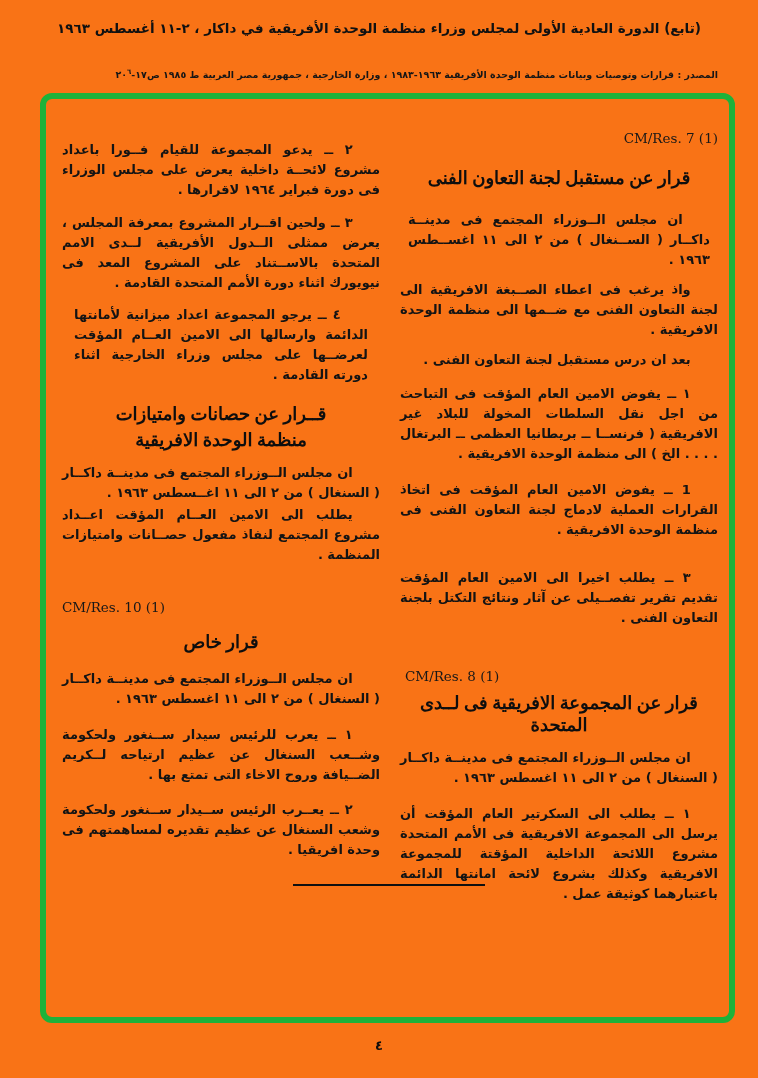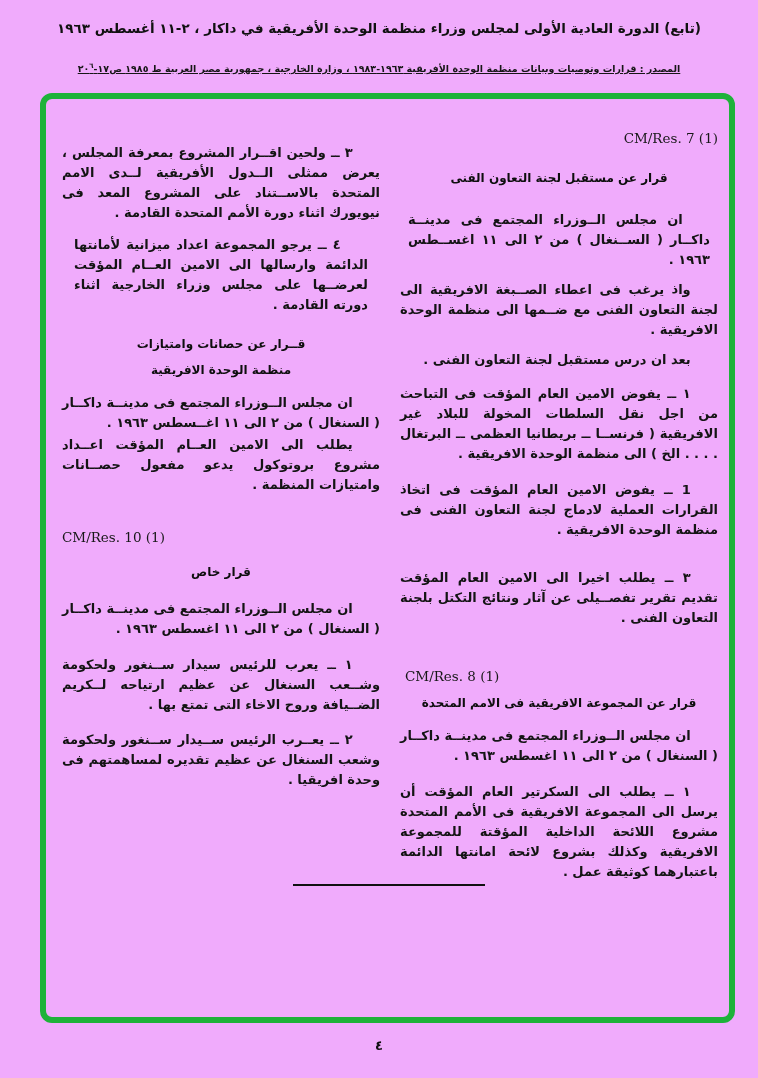--- a/index.html
+++ b/index.html
@@ -1,30 +1,30 @@
 <!DOCTYPE html>
 <html lang="ar"><head>
 <meta charset="utf-8">
 <style>
   html,body{margin:0;padding:0;background:#ffffff;}
-  .page{position:relative;width:758px;height:1078px;background:#f0abfc;overflow:hidden;
+  .page{position:relative;width:758px;height:1078px;background:#f97316;overflow:hidden;
         font-family:"DejaVu Sans",sans-serif;color:#111;}
   .hdr1{position:absolute;top:20px;left:40px;width:678px;text-align:center;direction:rtl;
         font-weight:700;font-size:13.5px;letter-spacing:0;}
-  .hdr2{position:absolute;top:62px;left:40px;width:678px;text-align:center;direction:rtl;
-        font-weight:700;font-size:9.5px;color:#161616;text-decoration:underline;}
+  .hdr2{position:absolute;top:68px;left:40px;width:678px;direction:rtl;
+        font-weight:700;font-size:9.5px;color:#161616;}
   .hdr2 sup{font-size:7px;}
   .frame{position:absolute;left:40px;top:93px;width:695px;height:930px;box-sizing:border-box;
          border:6px solid #1eb23a;border-radius:12px;}
   .col{position:absolute;top:130px;width:318px;direction:rtl;}
   .col-right{left:400px;}
   .col-left{left:62px;}
   .rescode{direction:ltr;text-align:left;font-family:"DejaVu Serif","Liberation Serif",serif;
            font-size:13.5px;font-weight:500;color:#181818;}
-  .restitle{text-align:center;font-weight:700;font-size:12px;line-height:22px;color:#0e0e0e;}
+  .restitle{text-align:center;font-weight:700;font-size:18px;line-height:22px;color:#0e0e0e;font-family:Liberation Serif, serif;}
   .para{font-size:13px;font-weight:700;line-height:20px;text-align:justify;
         text-indent:2.1em;color:#141414;}
   .divider{position:absolute;left:293px;top:884px;width:192px;height:2px;background:#101010;}
   .pagenum{position:absolute;left:0;top:1038px;width:758px;text-align:center;
            font-weight:700;font-size:13px;color:#0c0c0c;}
 </style>
 </head>
 <body>
 
 <div class="page">
@@ -38,32 +38,33 @@
   <div class="col col-right">
     <div class="rescode" style="margin:0 0 0;text-align:right;">CM/Res. 7 (1)</div>
     <div class="restitle" style="margin:21px 0 0;">قرار عن مستقبل لجنة التعاون الفنى</div>
     <div class="para" style="margin:21px 8px 0;">ان مجلس الــوزراء المجتمع فى مدينــة داكــار ( الســنغال ) من ٢ الى ١١ اغســطس ١٩٦٣ .</div>
     <div class="para" style="margin:10px 0 0;">واذ يرغب فى اعطاء الصــبغة الافريقية الى لجنة التعاون الفنى مع ضــمها الى منظمة الوحدة الافريقية .</div>
     <div class="para" style="margin:10px 0 0;">بعد ان درس مستقبل لجنة التعاون الفنى .</div>
     <div class="para" style="margin:14px 0 0;">١ ــ يفوض الامين العام المؤقت فى التباحث من اجل نقل السلطات المخولة للبلاد غير الافريقية ( فرنســا ــ بريطانيا العظمى ــ البرتغال . . . . الخ ) الى منظمة الوحدة الافريقية .</div>
     <div class="para" style="margin:16px 0 0;">1 ــ يفوض الامين العام المؤقت فى اتخاذ القرارات العملية لادماج لجنة التعاون الفنى فى منظمة الوحدة الافريقية .</div>
     <div class="para" style="margin:28px 0 0;">٣ ــ يطلب اخيرا الى الامين العام المؤقت تقديم تقرير تفصــيلى عن آثار ونتائج التكتل بلجنة التعاون الفنى .</div>
     <div class="rescode" style="margin:40px 5px 0;">CM/Res. 8 (1)</div>
-    <div class="restitle" style="margin:8px 0 0;">قرار عن المجموعة الافريقية فى الامم المتحدة</div>
+    <div class="restitle" style="margin:8px 0 0;">قرار عن المجموعة الافريقية فى لــدى المتحدة</div>
     <div class="para" style="margin:12px 0 0;">ان مجلس الــوزراء المجتمع فى مدينــة داكــار ( السنغال ) من ٢ الى ١١ اغسطس ١٩٦٣ .</div>
     <div class="para" style="margin:16px 0 0;">١ ــ يطلب الى السكرتير العام المؤقت أن يرسل الى المجموعة الافريقية فى الأمم المتحدة مشروع اللائحة الداخلية المؤقتة للمجموعة الافريقية وكذلك بشروع لائحة امانتها الدائمة باعتبارهما كوثيقة عمل .</div>
   </div>
 
   <div class="col col-left">
+    <div class="para" style="margin:10px 0 0;">٢ ــ يدعو المجموعة للقيام فــورا باعداد مشروع لائحــة داخلية يعرض على مجلس الوزراء فى دورة فبراير ١٩٦٤ لاقرارها .</div>
     <div class="para" style="margin:13px 0 0;">٣ ــ ولحين اقــرار المشروع بمعرفة المجلس ، يعرض ممثلى الــدول الأفريقية لــدى الامم المتحدة بالاســتناد على المشروع المعد فى نيويورك اثناء دورة الأمم المتحدة القادمة .</div>
     <div class="para" style="margin:12px 12px 0;">٤ ــ يرجو المجموعة اعداد ميزانية لأمانتها الدائمة وارسالها الى الامين العــام المؤقت لعرضــها على مجلس وزراء الخارجية اثناء دورته القادمة .</div>
     <div class="restitle" style="margin:18px 0 0;">قــرار عن حصانات وامتيازات</div>
     <div class="restitle" style="margin:4px 0 0;">منظمة الوحدة الافريقية</div>
     <div class="para" style="margin:12px 0 0;">ان مجلس الــوزراء المجتمع فى مدينــة داكــار ( السنغال ) من ٢ الى ١١ اغــسطس ١٩٦٣ .</div>
-    <div class="para" style="margin:2px 0 0;">يطلب الى الامين العــام المؤقت اعــداد مشروع بروتوكول يدعو مفعول حصــانات وامتيازات المنظمة .</div>
+    <div class="para" style="margin:2px 0 0;">يطلب الى الامين العــام المؤقت اعــداد مشروع المجتمع لنفاذ مفعول حصــانات وامتيازات المنظمة .</div>
     <div class="rescode" style="margin:34px 0 0;">CM/Res. 10 (1)</div>
     <div class="restitle" style="margin:16px 0 0;">قرار خاص</div>
     <div class="para" style="margin:16px 0 0;">ان مجلس الــوزراء المجتمع فى مدينــة داكــار ( السنغال ) من ٢ الى ١١ اغسطس ١٩٦٣ .</div>
     <div class="para" style="margin:16px 0 0;">١ ــ يعرب للرئيس سيدار ســنغور ولحكومة وشــعب السنغال عن عظيم ارتياحه لــكريم الضــيافة وروح الاخاء التى تمتع بها .</div>
     <div class="para" style="margin:15px 0 0;">٢ ــ يعــرب الرئيس ســيدار ســنغور ولحكومة وشعب السنغال عن عظيم تقديره لمساهمتهم فى وحدة افريقيا .</div>
   </div>
 
   <div class="divider"></div>
 
   <div class="pagenum">٤</div>

